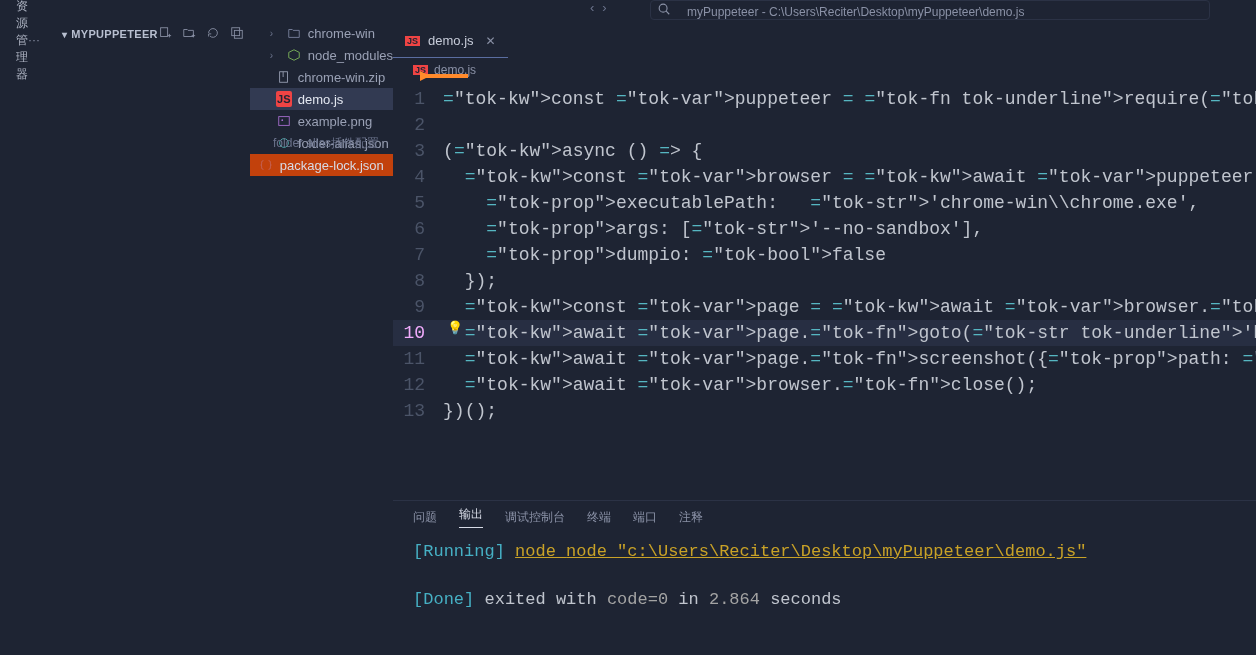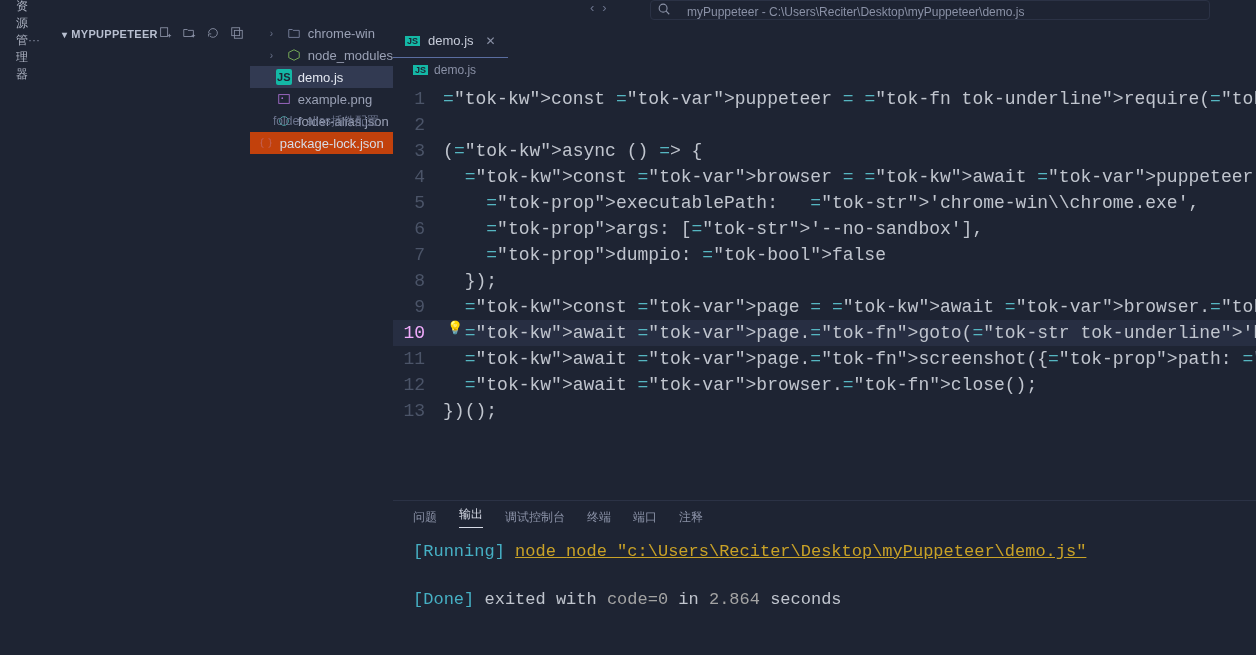--- a/index.html
+++ b/index.html
@@ -34,21 +34,21 @@
   color:#9aa1b5; cursor:pointer; position:relative;
 }
 .tree li.folder { padding-left:20px; }
 .tree li.active { background:#c2410c; color:#d7dbe6;padding-left:8px; }
 .tree li.selected { background:#323a52; color:#e3e7f0; }
 .tree li .chev { width:10px; color:#6b738c; font-size:10px; }
 .tree li .ficon { width:16px; height:16px; display:flex; align-items:center; justify-content:center; font-size:11px; border-radius:2px; }
 .icon-folder { color:#7d85a0; }
 .icon-nm { color:#7fb85a; }
 .icon-zip { color:#9aa1b5; }
-.icon-js { background:#14b8a6; color:#1e2433; font-weight:700; font-size:9px; padding:0 2px; }
+.icon-js { background:#ef4444; color:#1e2433; font-weight:700; font-size:9px; padding:0 2px; }
 .icon-png { color:#a86fd1; }
 .icon-json { color:#4db0b0; }
 .icon-json2 { color:#c46a6a; }
 .tree li .hint { position:absolute; right:14px; color:#6b738c; font-size:12px; }
 .arrow-annot {
   position:absolute; left:170px; top:0px; width:50px; height:20px; pointer-events:none;
 }
 .editor-area { flex:1; display:flex; flex-direction:column; background:#1e2433; }
 .tabs { height:36px; display:flex; align-items:flex-end; background:#1e2433; }
 .tab {
@@ -152,20 +152,37 @@
         </li>
         <li class="folder">
           <span class="chev">›</span>
           <span class="ficon icon-nm">
             <svg class="svgicon" viewBox="0 0 16 16">
               <path d="M8 2l6 3v6l-6 3-6-3V5z" fill="none" stroke="#7fb85a"></path>
             </svg>
           </span>
           <span>node_modules</span>
         </li>
+        <li>
+          <span class="ficon icon-zip">
+            <svg class="svgicon" viewBox="0 0 16 16">
+              <rect x="3" y="2" width="9" height="12" fill="none" stroke="#9aa1b5"></rect>
+              <line x1="7" y1="2" x2="7" y2="8" stroke="#9aa1b5"></line>
+            </svg>
+          </span>
+          <span>chrome-win.zip</span>
+          <span class="arrow-annot"><svg width="50" height="20">
+              <defs>
+                <marker id="ah" markerWidth="6" markerHeight="6" refX="1" refY="3" orient="auto">
+                  <path d="M6 0L0 3L6 6z" fill="#ff8a2b"></path>
+                </marker>
+              </defs>
+              <line x1="48" y1="10" x2="6" y2="10" stroke="#ff8a2b" stroke-width="4" marker-end="url(#ah)"></line>
+            </svg></span>
+        </li>
         <li class="selected">
           <span class="ficon icon-js">JS</span>
           <span>demo.js</span>
         </li>
         <li>
           <span class="ficon icon-png">
             <svg class="svgicon" viewBox="0 0 16 16">
               <rect x="2" y="3" width="12" height="10" fill="none" stroke="#a86fd1"></rect>
               <circle cx="6" cy="7" r="1" fill="#a86fd1"></circle>
             </svg>

